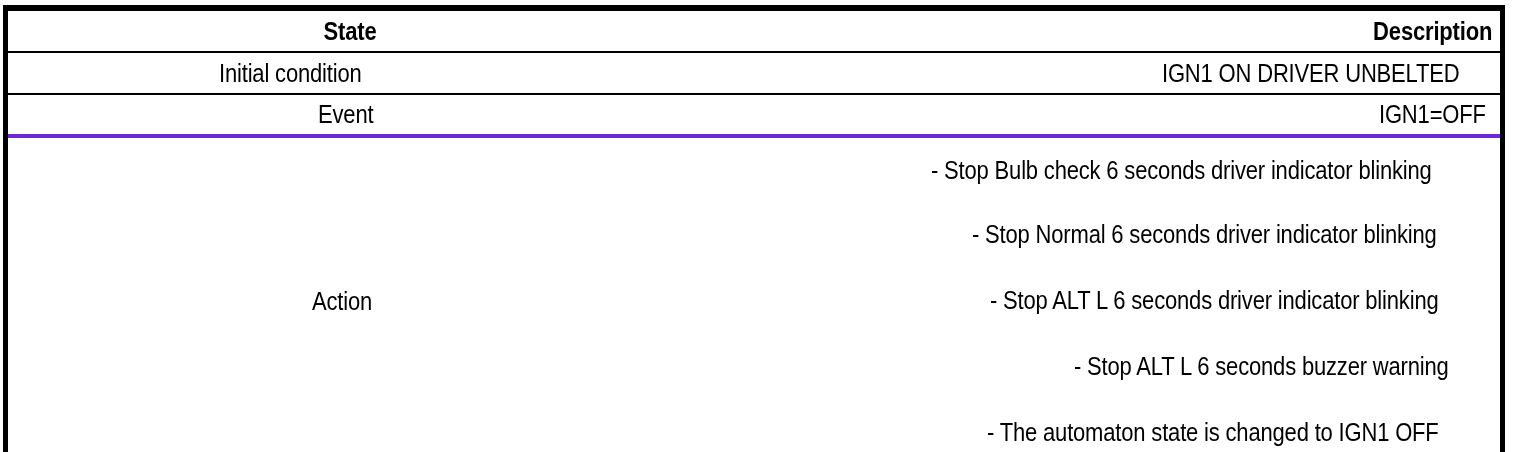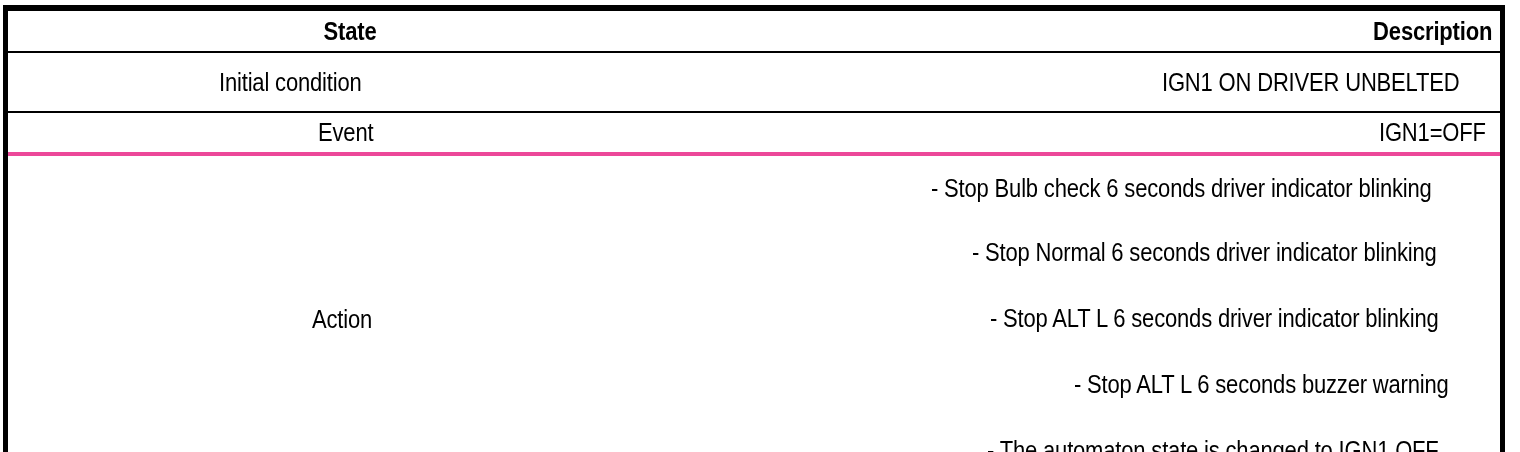--- a/index.html
+++ b/index.html
@@ -59,25 +59,25 @@
   .row-header .cell-state,
   .row-header .cell-desc {
     border-bottom: 2px solid #000000;
   }
   .row-initial .cell-state,
   .row-initial .cell-desc {
     border-bottom: 2px solid #000000;
   }
   .row-event .cell-state,
   .row-event .cell-desc {
-    border-bottom: 4px solid #ec4899;
+    border-bottom: 4px solid #6d28d9;
   }
 
   .row-header { height: 44px; }
-  .row-initial { height: 60px; }
+  .row-initial { height: 42px; }
   .row-event { height: 42px; }
   .row-action { height: 306px; }
 
   
   .txt {
     font-family: "Liberation Sans", sans-serif;
     font-size: 25px;
     line-height: 1.05;
     letter-spacing: -0.2px;
     transform: scaleX(0.88);

